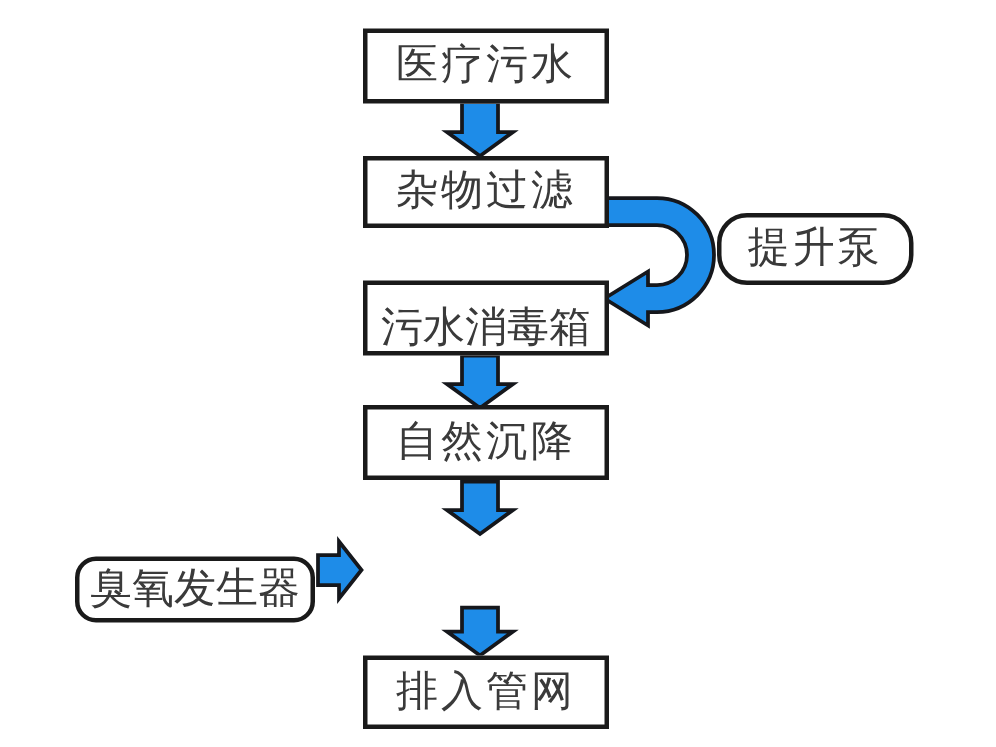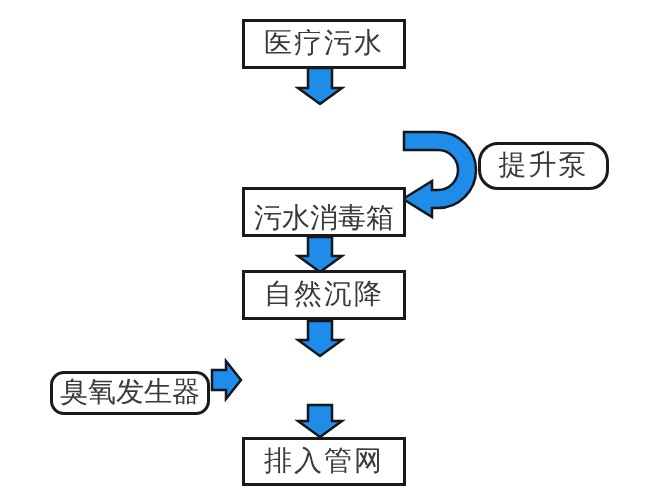--- a/index.html
+++ b/index.html
@@ -88,20 +88,23 @@
     <polygon class="arrow" points="308,237 332,237 332,256 342,256 320,272 298,256 308,256" fill="#1e8ce8"></polygon>
     <polygon class="arrow" points="308,321 332,321 332,340 342,340 320,356 298,340 308,340" fill="#1e8ce8"></polygon>
     <polygon class="arrow" points="212,370 226,370 226,361 241,380 226,399 226,390 212,390" fill="#1e8ce8"></polygon>
     <polygon class="arrow" points="308,405 332,405 332,421 342,421 320,437 298,421 308,421" fill="#1e8ce8"></polygon>
   </svg>
 
   <div class="box step step-1">
     <span class="box-label">医疗污水</span>
   </div>
 
+  <div class="box step step-2">
+    <span class="box-label">杂物过滤</span>
+  </div>
 
   <div class="box step step-3">
     <span class="box-label">污水消毒箱</span>
   </div>
 
   <div class="box step step-4">
     <span class="box-label">自然沉降</span>
   </div>
 
 

